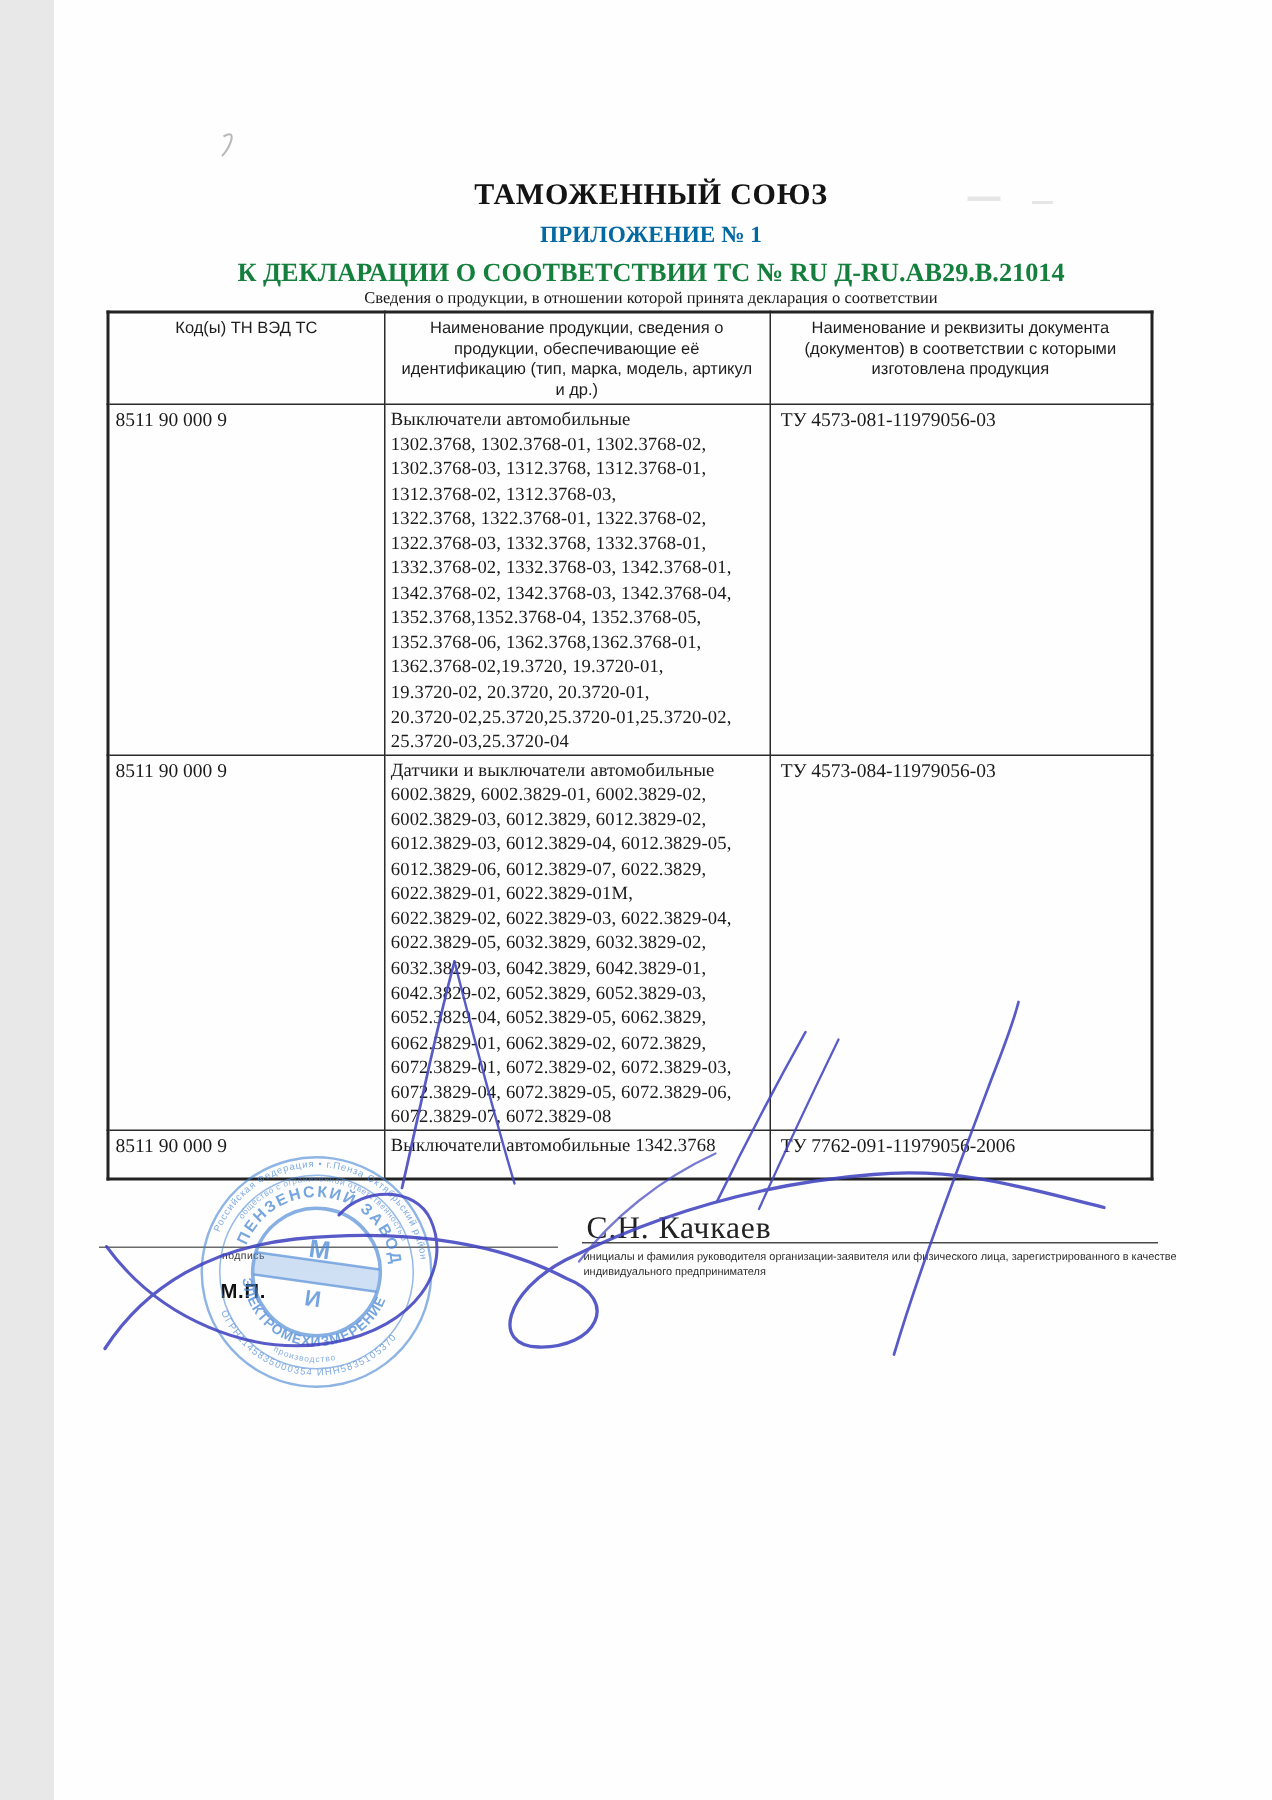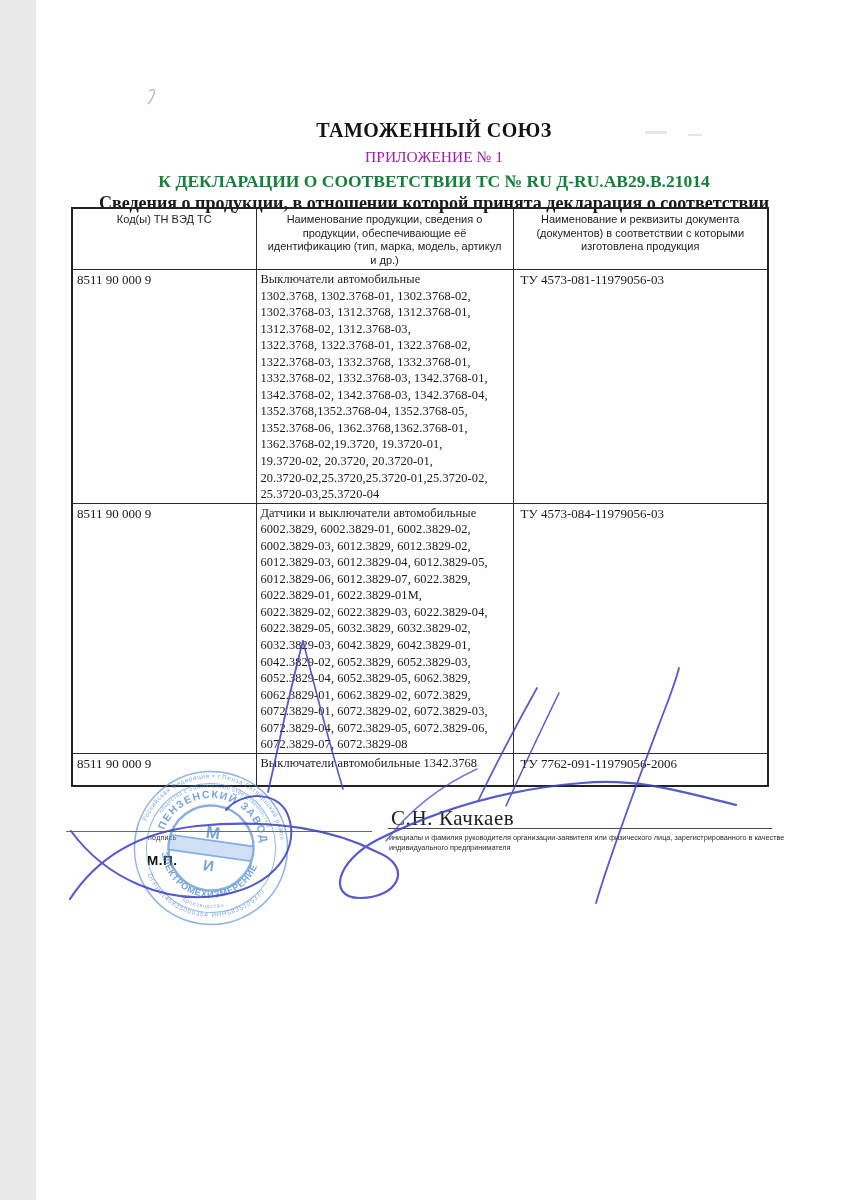--- a/index.html
+++ b/index.html
@@ -1,23 +1,23 @@
 <!DOCTYPE html>
 <html><head>
 <meta charset="utf-8">
 <style>
   html,body{margin:0;padding:0;background:#e8e8e8;}
   .page{position:relative;width:848px;height:1200px;background:#fefefe;overflow:hidden;
         font-family:"Liberation Serif",serif;color:#1a1a1a;margin-left:36px;}
   
   .titles{position:absolute;top:0;left:0;width:796px;text-align:center;}
   .t1{position:absolute;top:119px;width:100%;font-size:20px;font-weight:bold;letter-spacing:.5px;color:#141414;}
-  .t2{position:absolute;top:148px;width:100%;font-size:15.5px;font-weight:normal;color:#a21caf;}
+  .t2{position:absolute;top:148px;width:100%;font-size:15.5px;font-weight:bold;color:#0369a1;}
   .t3{position:absolute;top:171px;width:100%;font-size:17.5px;font-weight:bold;color:#15803d;}
-  .t4{position:absolute;top:193px;width:100%;font-size:18px;font-weight:bold;color:#181818;}
+  .t4{position:absolute;top:193px;width:100%;font-size:11px;font-weight:normal;color:#181818;}
   
   table.decl{position:absolute;left:35px;top:207px;width:696px;border-collapse:collapse;
              table-layout:fixed;border:2px solid #232323;}
   table.decl th,table.decl td{border:1px solid #2b2b2b;vertical-align:top;overflow:hidden;}
   th.hdr{font-family:"Liberation Sans",sans-serif;font-size:11px;font-weight:400;color:#1d1d1d;
          text-align:center;padding:4px 8px 2px 8px;line-height:13.5px;}
   td.code{font-size:13px;padding:2px 4px 0 4px;line-height:16px;}
   td.product{font-size:12.4px;line-height:16.55px;white-space:pre-line;padding:1px 2px 0 4px;letter-spacing:.1px;}
   td.doc{font-size:13px;padding:2px 4px 0 7px;line-height:16px;}
   tr.h-head{height:55px;} tr.h-r1{height:232px;} tr.h-r2{height:243px;} tr.h-r3{height:33px;}

